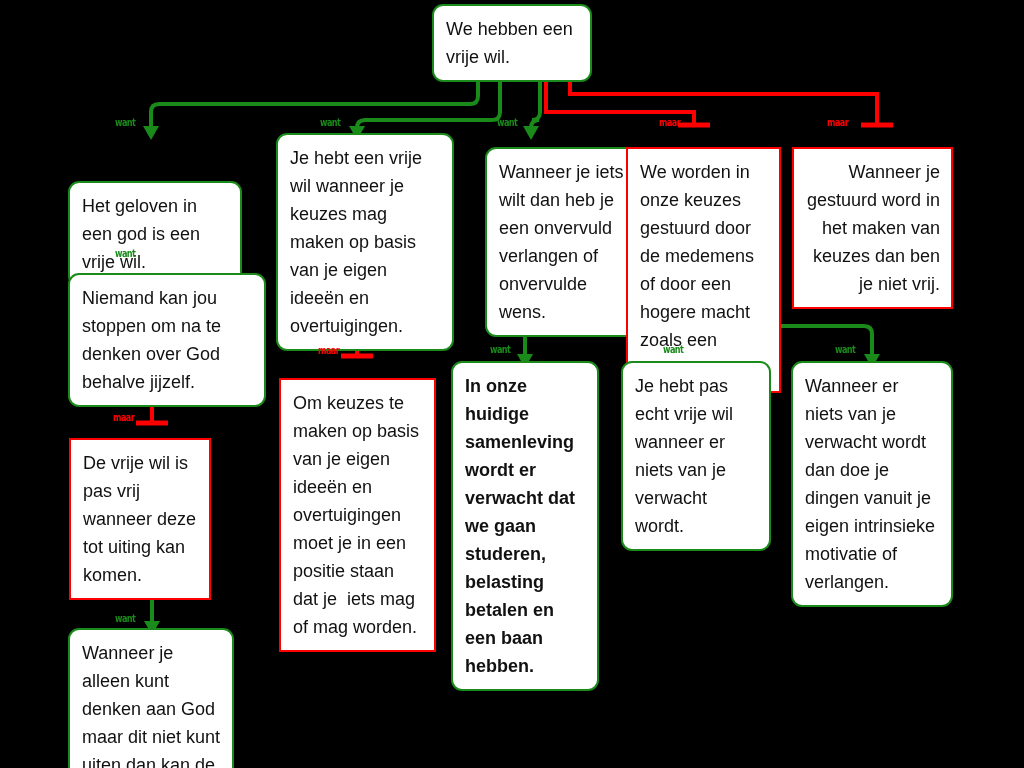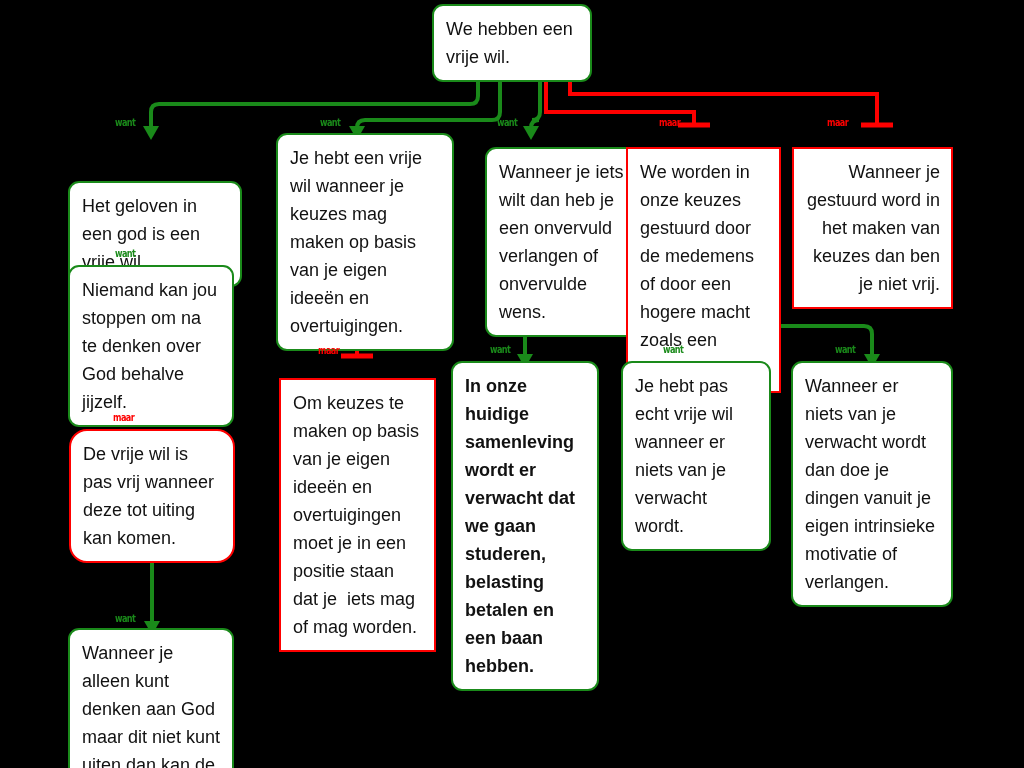--- a/index.html
+++ b/index.html
@@ -101,22 +101,22 @@
       <line x1="136" y1="363" x2="168" y2="363"></line>
       <line x1="136" y1="423" x2="168" y2="423"></line>
       <line x1="341" y1="272" x2="373" y2="272"></line>
       <line x1="341" y1="356" x2="373" y2="356"></line>
     </g>
   </svg>
 
   <div id="nodes">
       <div class="node support" style="left: 432px; top: 4px; width: 160px; min-height: 58px;">We hebben een vrije wil.</div>
       <div class="node support" style="left: 68px; top: 133px; width: 174px; min-height: 62px; margin-top: 48px;">Het geloven in een god is een vrije wil.</div>
-      <div class="node support" style="left: 68px; top: 265px; width: 166px; min-height: 96px;">Niemand kan jou stoppen om na te denken over God behalve jijzelf.</div>
-      <div class="node objection" style="left: 69px; top: 413px; width: 166px; min-height: 90px; border-radius: 18px;">De vrije wil is pas vrij wanneer deze tot uiting kan komen.</div>
+      <div class="node support" style="left: 68px; top: 273px; width: 198px; min-height: 96px;">Niemand kan jou stoppen om na te denken over God behalve jijzelf.</div>
+      <div class="node objection" style="left: 69px; top: 422px; width: 142px; min-height: 90px;">De vrije wil is pas vrij wanneer deze tot uiting kan komen.</div>
       <div class="node support" style="left: 68px; top: 628px; width: 166px; min-height: 148px;">Wanneer je alleen kunt denken aan God maar dit niet kunt uiten dan kan de vrije wil niet tot uiting komen.</div>
       <div class="node support" style="left: 276px; top: 133px; width: 178px; min-height: 137px;">Je hebt een vrije wil wanneer je keuzes mag maken op basis van je eigen ideeën en overtuigingen.</div>
       <div class="node objection" style="left: 279px; top: 362px; width: 157px; min-height: 200px;">Om keuzes te maken op basis van je eigen ideeën en overtuigingen moet je in een positie staan dat je  iets mag of mag worden.</div>
       <div class="node support" style="left: 453px; top: 147px; width: 156px; min-height: 115px; margin-left: 32px;">Wanneer je iets wilt dan heb je een onvervuld verlangen of onvervulde wens.</div>
       <div class="node objection" style="left: 626px; top: 131px; width: 155px; min-height: 160px;">We worden in onze keuzes gestuurd door de medemens of door een hogere macht zoals een samenleving.</div>
       <div class="node objection" style="left: 792px; top: 131px; width: 161px; min-height: 115px; text-align: right;">Wanneer je gestuurd word in het maken van keuzes dan ben je niet vrij.</div>
       <div class="node support" style="left: 451px; top: 361px; width: 148px; min-height: 178px; font-weight: bold;">In onze huidige samenleving wordt er verwacht dat we gaan studeren, belasting betalen en een baan hebben.</div>
       <div class="node support" style="left: 621px; top: 361px; width: 150px; min-height: 92px;">Je hebt pas echt vrije wil wanneer er niets van je verwacht wordt.</div>
       <div class="node support" style="left: 791px; top: 361px; width: 162px; min-height: 160px;">Wanneer er niets van je verwacht wordt dan doe je dingen vanuit je eigen intrinsieke motivatie of verlangen.</div>
     </div>

